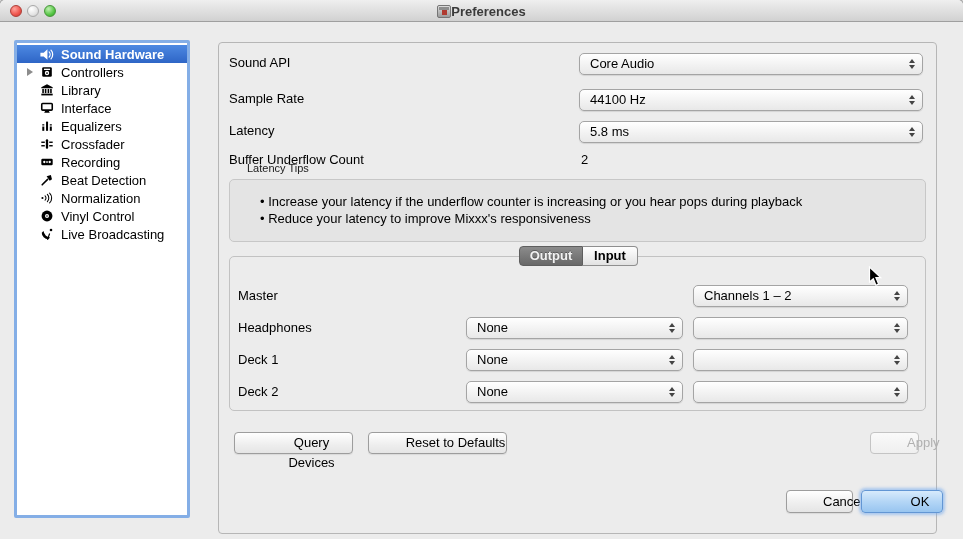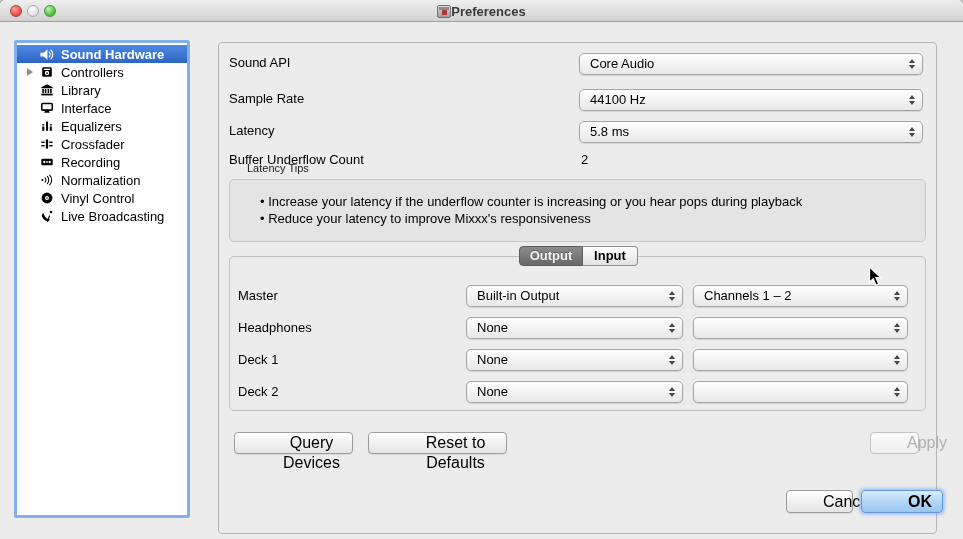--- a/index.html
+++ b/index.html
@@ -83,29 +83,29 @@
   }
   .tab-input {
     left:364px; width:55px;
     background:linear-gradient(#ffffff,#e2e2e2); color:#000;
     border:1px solid #8f8f8f; border-left:none; border-radius:0 4px 4px 0;
   }
 
   .btn {
     position:absolute; height:22px; line-height:20px; text-align:center;
     background:linear-gradient(#ffffff,#efefef 55%,#e5e5e5);
-    border:1px solid #9d9d9d; border-radius:4px; font-size:16px;
+    border:1px solid #9d9d9d; border-radius:4px; font-size:13px;
     box-shadow:0 1px 1px rgba(0,0,0,.08); cursor:default;padding-left:36px;
   }
   .btn.disabled { color:#b0b0b0; border-color:#c4c4c4; background:linear-gradient(#fafafa,#efefef); box-shadow:none; }
   .btn-ok {
     background:linear-gradient(#d8ebfc,#b4d6f6 50%,#98c5f0);
     border:1px solid #6296d4;
     box-shadow:0 0 3px 2px rgba(112,168,238,.55);
-    font-weight:bold;
+    font-weight:normal;
   }
   .cursor { position:absolute; left:868px; top:266px; pointer-events:none; }
   svg { display:block; }
 </style>
 </head>
 <body>
 
 <div class="window">
 
   <div class="titlebar">
@@ -208,20 +208,30 @@
         <svg viewBox="0 0 16 16" width="14" height="14">
             <rect x="1.5" y="4.2" width="13" height="7.6" rx="1.4" fill="currentColor"></rect>
             <circle cx="4.9" cy="8" r="1.3" fill="#fff"></circle>
             <circle cx="11.1" cy="8" r="1.3" fill="#fff"></circle>
             <rect x="6.8" y="7.3" width="2.4" height="1.4" fill="#fff"></rect>
           </svg>
       </span>
       <span class="side-label">Recording</span>
     </div>
 
+    <div class="side-item">
+      <span class="tri-slot"></span>
+      <span class="icon-slot">
+        <svg viewBox="0 0 16 16" width="14" height="14">
+            <path d="M2.5 13.5l6.2-6.2" stroke="currentColor" stroke-width="1.8" stroke-linecap="round" fill="none"></path>
+            <path d="M7.6 3.6l4.8-1.2 1.3 4.6-2.6 1.8z" fill="currentColor"></path>
+          </svg>
+      </span>
+      <span class="side-label">Beat Detection</span>
+    </div>
 
     <div class="side-item">
       <span class="tri-slot"></span>
       <span class="icon-slot">
         <svg viewBox="0 0 16 16" width="14" height="14">
             <circle cx="2.8" cy="8" r="1.2" fill="currentColor"></circle>
             <g fill="none" stroke="currentColor" stroke-width="1.2" stroke-linecap="round">
               <path d="M5.8 5.6c1.4 1.4 1.4 3.4 0 4.8"></path>
               <path d="M8.4 3.9c2.2 2.2 2.2 6 0 8.2"></path>
               <path d="M11 2.3c3.1 3.1 3.1 8.3 0 11.4"></path>
@@ -293,27 +303,20 @@
     <div class="tips-box">
       <div class="tip-line">Increase your latency if the underflow counter is increasing or you hear pops during playback</div>
       <div class="tip-line">Reduce your latency to improve Mixxx's responsiveness</div>
     </div>
 
     <div class="io-box"></div>
     <div class="tab tab-output">Output</div>
     <div class="tab tab-input">Input</div>
 
     <div class="flabel" style="left:19px; top:242px;">Master</div>
-    <div class="dropdown" style="left:247px; top:242px; width:217px;">
-      <span class="dd-text">Built-in Output</span>
-      <span class="stepper">
-          <span class="arr-up"></span>
-          <span class="arr-down"></span>
-        </span>
-    </div>
     <div class="dropdown" style="left:474px; top:242px; width:215px;">
       <span class="dd-text">Channels 1 – 2</span>
       <span class="stepper">
           <span class="arr-up"></span>
           <span class="arr-down"></span>
         </span>
     </div>
 
     <div class="flabel" style="left:19px; top:274px;">Headphones</div>
     <div class="dropdown" style="left:247px; top:274px; width:217px;">

